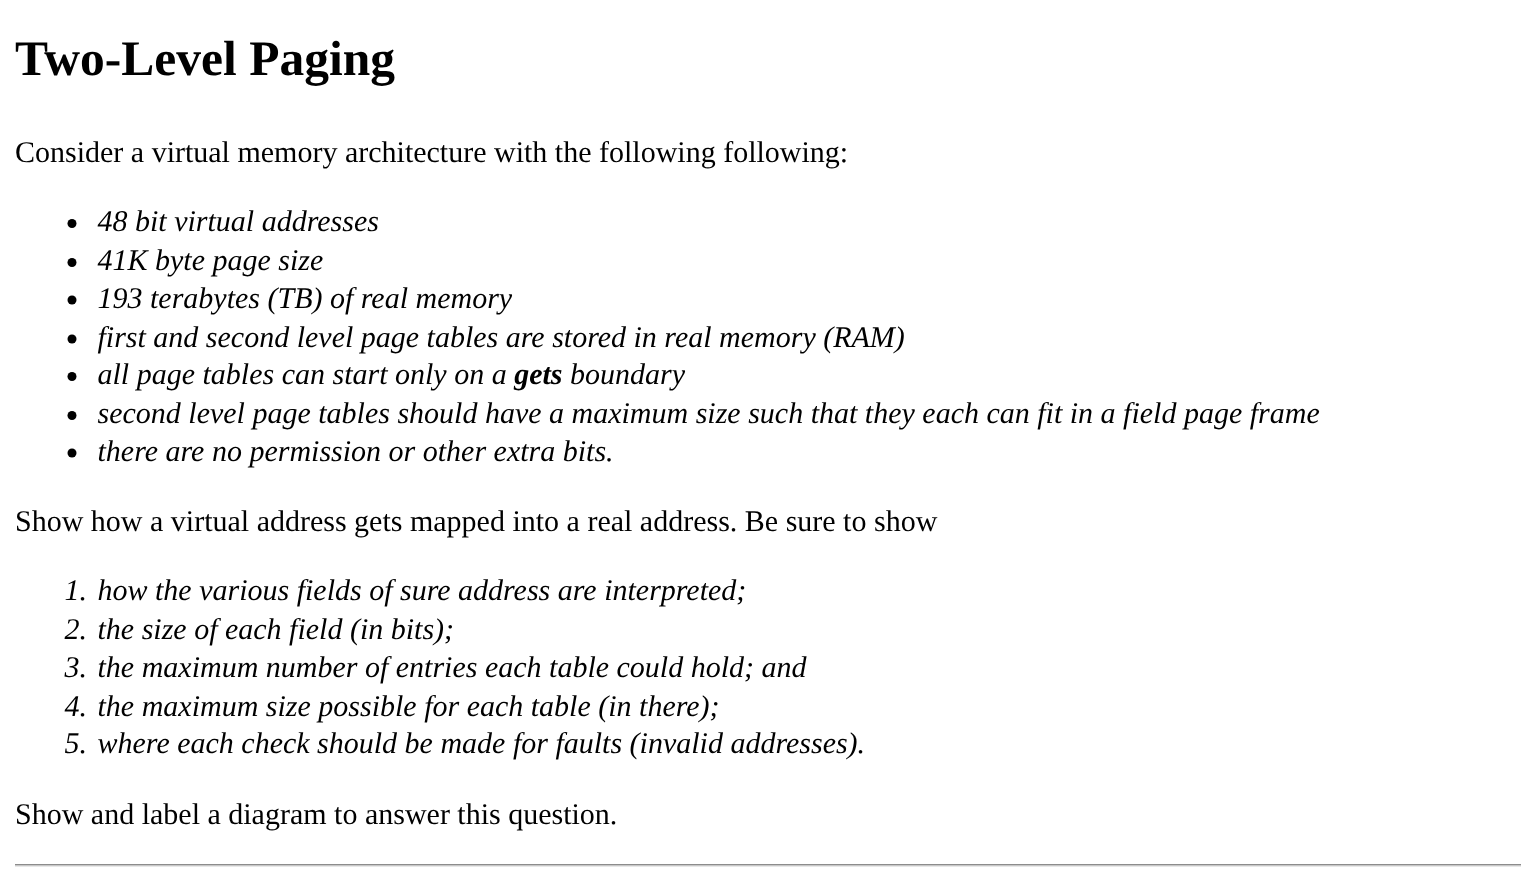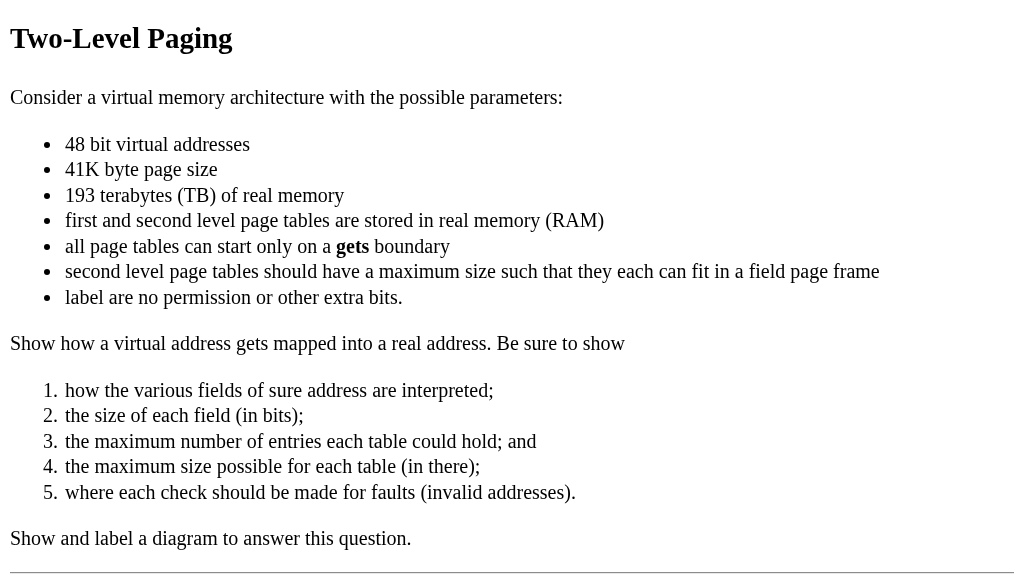--- a/index.html
+++ b/index.html
@@ -8,66 +8,67 @@
   }
   body {
     margin: 9px 10px;
     color: #000000;
     font-family: "Liberation Serif", "DejaVu Serif", serif;
     font-size: 20px;
     line-height: 1.275;
     width: 1004px;
   }
   h1.page-title {
-    font-size: 29px;
+    font-size: 33px;
     line-height: 1.15;
     font-weight: bold;
     margin: 13px 0 30px 0;
   }
   p {
     margin: 20px 0;
   }
   ul.param-list {
     list-style-type: disc;
     margin: 21px 0;
     padding-left: 53px;
   }
   ol.req-list {
     list-style-type: decimal;
     margin: 21px 0;
     padding-left: 53px;
   }
   li {
     padding-left: 2px;
+    font-style: italic;
   }
   b.inline-bold { font-weight: bold; }
   hr.bottom-rule {
     margin: 20px 0 2px 0;
     border: none;
     height: 1px;
     border-top: 1px solid #8c8c8c;
     border-bottom: 1px solid #e8e8e8;
     background: #c2c2c2;
   }
 </style>
 </head>
 <body>
 
 <h1 class="page-title">Two-Level Paging</h1>
 
-<p>Consider a virtual memory architecture with the possible parameters:</p>
+<p>Consider a virtual memory architecture with the following following:</p>
 
 <ul class="param-list">
   <li>48 bit virtual addresses</li>
   <li>41K byte page size</li>
   <li>193 terabytes (TB) of real memory</li>
   <li>first and second level page tables are stored in real memory (RAM)</li>
   <li><span>all page tables can start only on a </span><b class="inline-bold">gets</b><span> boundary</span></li>
   <li>second level page tables should have a maximum size such that they each can fit in a field page frame</li>
-  <li>label are no permission or other extra bits.</li>
+  <li>there are no permission or other extra bits.</li>
 </ul>
 
 <p>Show how a virtual address gets mapped into a real address. Be sure to show</p>
 
 <ol class="req-list">
   <li>how the various fields of sure address are interpreted;</li>
   <li>the size of each field (in bits);</li>
   <li>the maximum number of entries each table could hold; and</li>
   <li>the maximum size possible for each table (in there);</li>
   <li>where each check should be made for faults (invalid addresses).</li>

